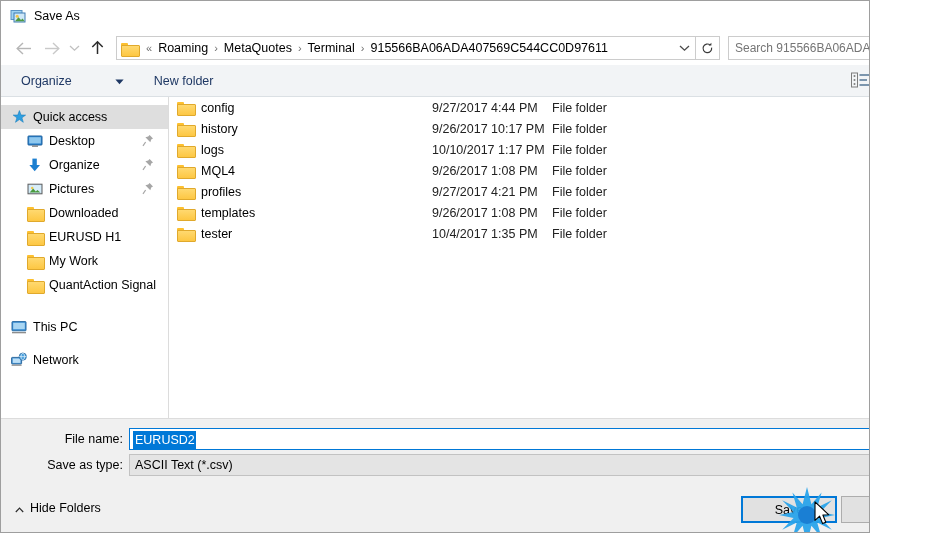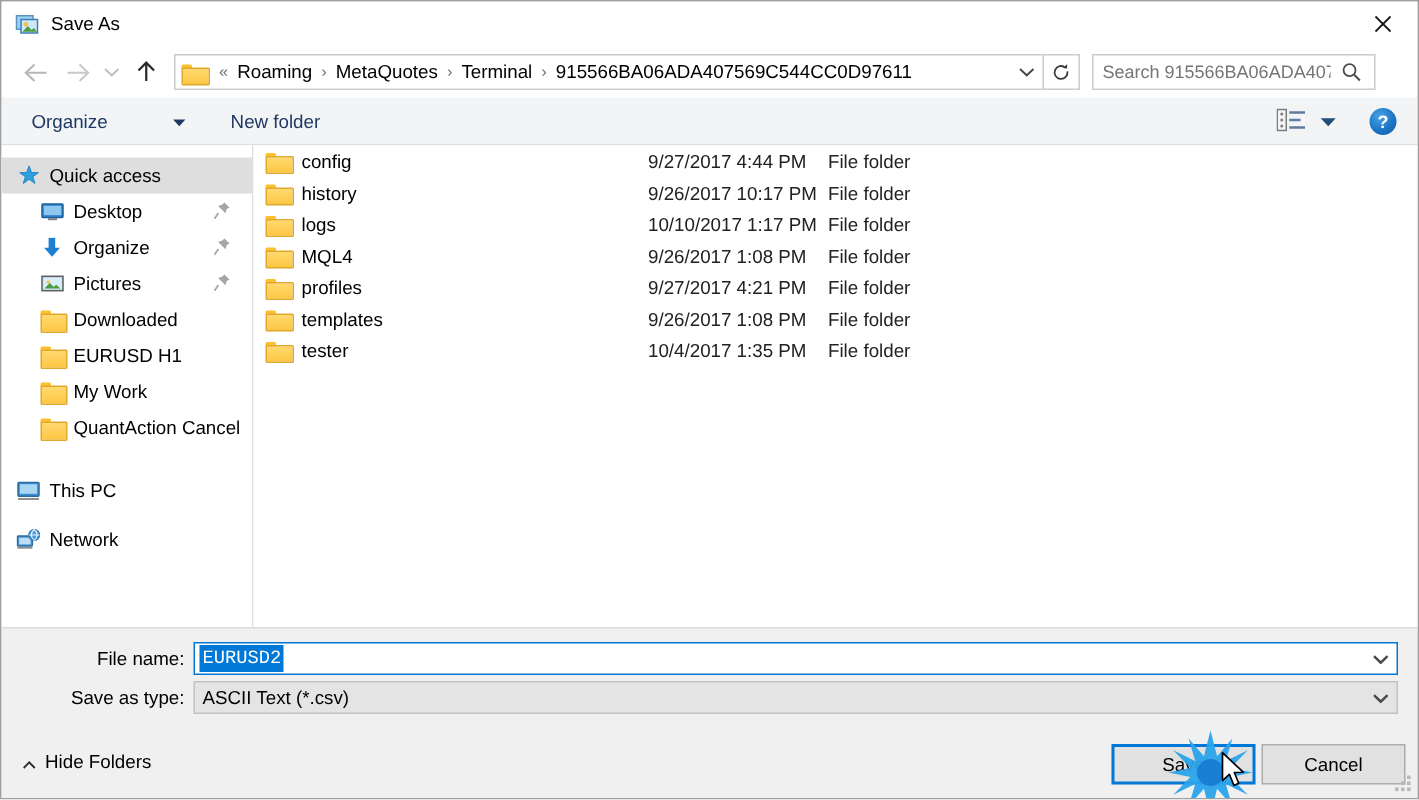--- a/index.html
+++ b/index.html
@@ -9,21 +9,21 @@
     overflow: hidden;
     background: #ffffff;
     font-family: "Liberation Sans", sans-serif;
     font-size: 12px;
     color: #000000;
     -webkit-font-smoothing: antialiased;
   }
 
   #dialog {
     position: relative;
-    width: 946px; height: 533px;
+    width: 870px; height: 533px;
     background: #ffffff;
     border: 1px solid #9e9e9e;
     overflow: hidden;
   }
 
   
   #titlebar {
     position: absolute; left: 0; top: 0;
     width: 944px; height: 30px;
     background: #ffffff;
@@ -219,21 +219,21 @@
     text-align: right; white-space: nowrap;
   }
   #lbl-filename { left: 0; top: 13px; width: 122px; }
   #lbl-savetype { left: 0; top: 39px; width: 122px; }
 
   #fname-combo {
     position: absolute; left: 128px; top: 9px;
     width: 803px; height: 22px;
     border: 1px solid #0078d7;
     background: #ffffff;
-    display: flex; align-items: center; font-family: Liberation Mono, monospace;
+    display: flex; align-items: flex-end;
   }
   #fname-value {
     margin-left: 3px;
     background: #0078d7; color: #ffffff;
     font-size: 12.5px; line-height: 16px;
     padding: 1px 1px 1px 2px;
     white-space: nowrap;
   }
   #stype-combo {
     position: absolute; left: 128px; top: 35px;
@@ -489,21 +489,21 @@
       <div class="side-item side-lvl1">
         <span class="side-ico folder-ico"></span>
         <span>EURUSD H1</span>
       </div>
       <div class="side-item side-lvl1">
         <span class="side-ico folder-ico"></span>
         <span>My Work</span>
       </div>
       <div class="side-item side-lvl1">
         <span class="side-ico folder-ico"></span>
-        <span>QuantAction Cancel</span>
+        <span>QuantAction Signal</span>
       </div>
 
       <div class="side-gap"></div>
 
       <div class="side-gap"></div>
       <div class="side-item side-lvl0">
         <span class="side-ico">
           <svg width="16" height="16" viewBox="0 0 16 16">
             <rect x="1" y="2.6" width="14" height="9.2" rx="0.6" fill="#3a8ed4" stroke="#2a6ba3" stroke-width="1"></rect>
             <rect x="2.2" y="3.8" width="11.6" height="6.4" fill="#a9d6f3"></rect>

